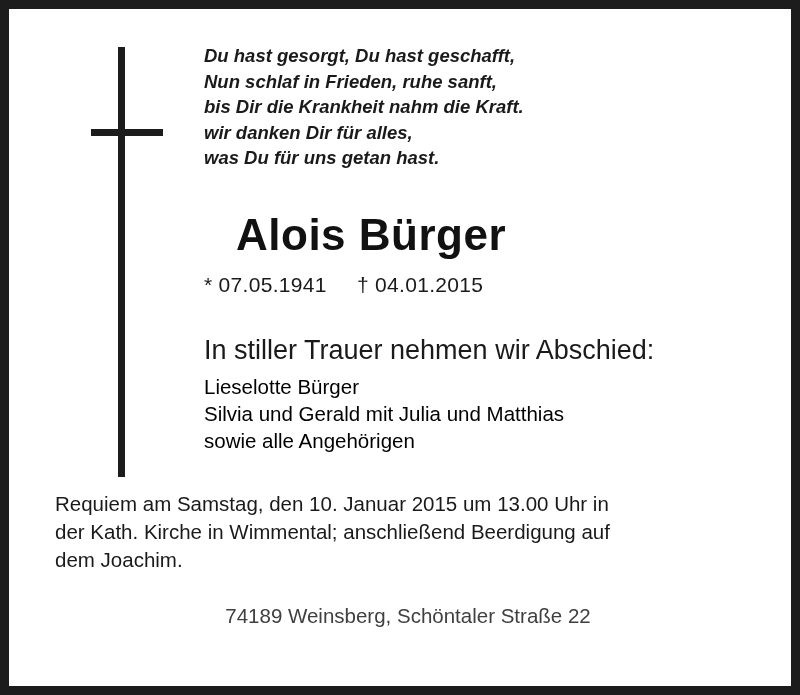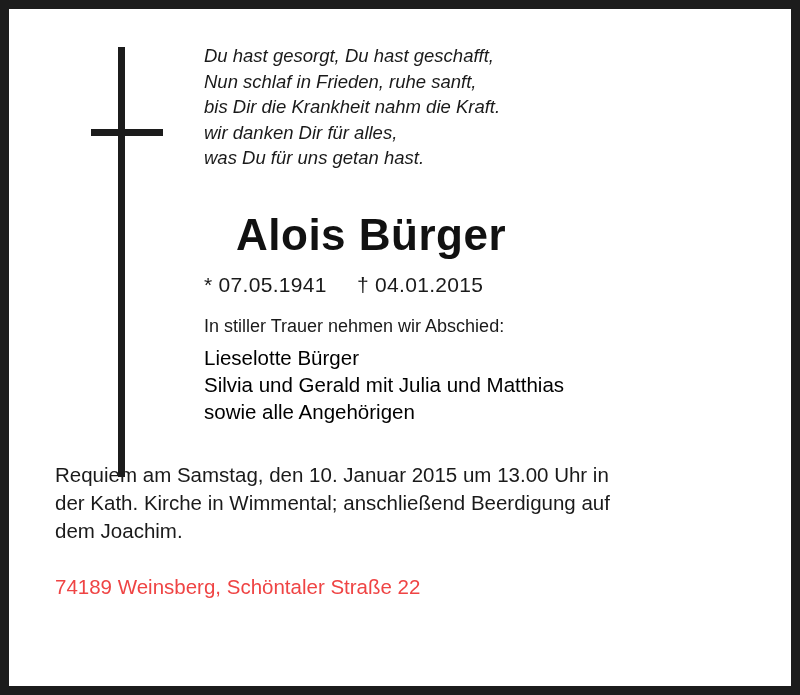--- a/index.html
+++ b/index.html
@@ -59,21 +59,21 @@
   
   .upper {
     margin-left: 165px;
     padding-top: 12px;
   }
   .poem {
     font-style: italic;
     font-size: 18.5px;
     line-height: 25.5px;
     color: #1a1a1a;
-    font-weight: 400;
+    font-weight: 700;
   }
   .poem div {
     white-space: nowrap;
   }
   .name {
     font-size: 44px;
     font-weight: bold;
     letter-spacing: 0.5px;
     margin-top: 38px;
     margin-bottom: 0;
@@ -85,22 +85,22 @@
     font-size: 21px;
     margin-top: 12px;
     letter-spacing: 0.3px;
     color: #1a1a1a;
   }
   .dates .sep {
     display: inline-block;
     width: 18px;
   }
   .mourn-intro {
-    font-size: 18px;
-    margin-top: 19px;
+    font-size: 27px;
+    margin-top: 38px;
     color: #1a1a1a;
   }
   .mourners {
     font-size: 20.5px;
     line-height: 27px;
     margin-top: 7px;
     color: #000000;
   }
 
   
@@ -109,21 +109,22 @@
     margin-top: 36px;
   }
   .service {
     font-size: 20.5px;
     line-height: 28px;
     color: #1a1a1a;
   }
   .address {
     font-size: 20.5px;
     margin-top: 30px;
-    color: #ef4444;
+    color: #404040;
+    text-align: center;
   }
 </style>
 </head>
 <body>
 
 <div class="obituary">
   <div class="inner">
 
     <div class="cross">
       <div class="vert"></div>

